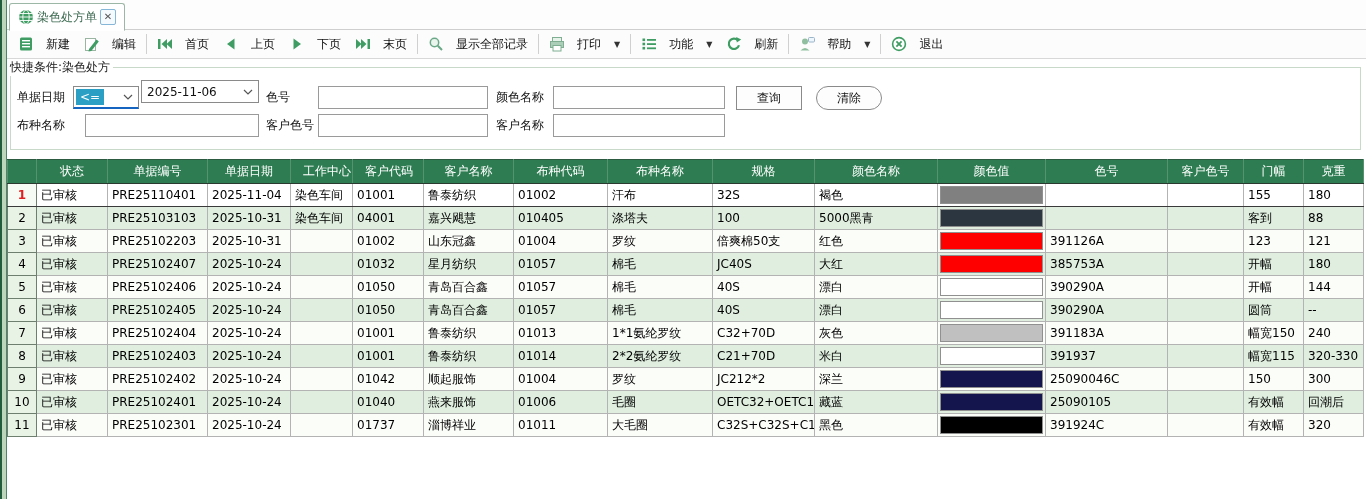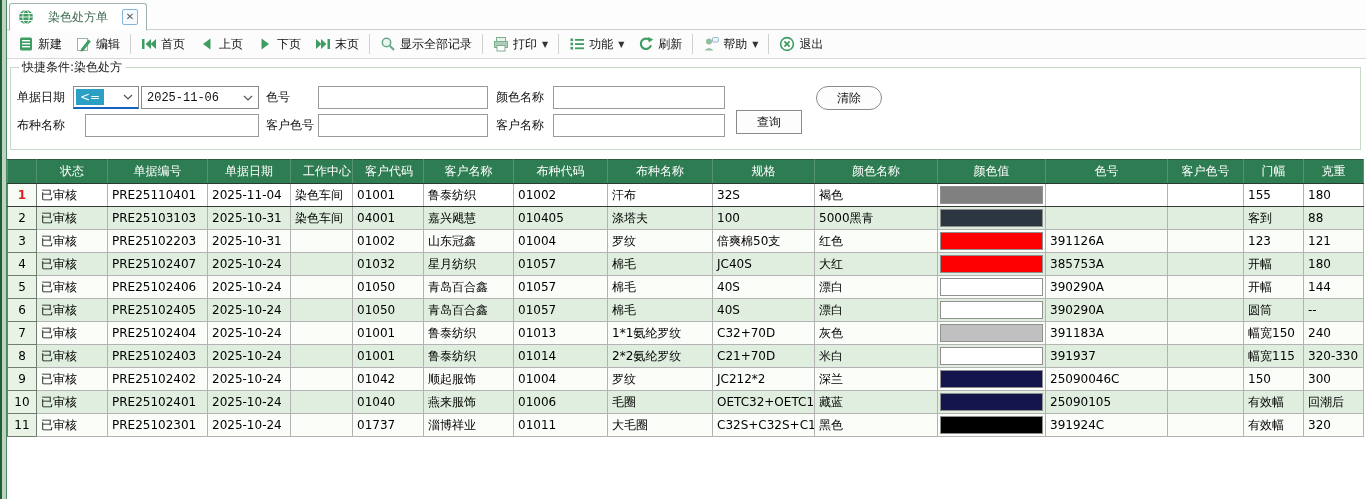--- a/index.html
+++ b/index.html
@@ -10,40 +10,40 @@
     font-size:12px; color:#111;
   }
   
   .left-strip{ position:absolute; left:0; top:0; width:7px; height:499px;
     background:#bcd6bc; border-left:2px solid #215c3d; border-right:1px solid #4f846a; }
   .main{ position:absolute; left:7px; top:0; width:1359px; height:499px; }
 
   
   .tabbar{ height:30px; background:#fdfdfd; border-bottom:1px solid #cfcfcf; position:relative; }
   .tab{ position:absolute; left:2px; top:3px; height:28px; display:flex; align-items:center;
-    gap:14px; padding:0 8px; background:#ffffff; border:1px solid #9db7a6; border-bottom:1px solid #fff;
+    gap:3px; padding:0 8px; background:#ffffff; border:1px solid #9db7a6; border-bottom:1px solid #fff;
     border-radius:3px 3px 0 0; }
   .tab-title{ color:#3c6a50; }
   .tab-close{ width:16px; height:16px; border:1px solid #86b6d8; background:#f4fafd; color:#555;
     font-size:10px; line-height:14px; text-align:center; border-radius:2px; cursor:pointer; }
 
   
   .toolbar{ height:29px; display:flex; align-items:center; padding:0 4px;
     background:#fcfcfc; border-bottom:1px solid #d8d8d8; }
-  .tb-btn{ display:flex; align-items:center; gap:4px; padding:0 7px; height:24px; cursor:pointer; }
+  .tb-btn{ display:flex; align-items:center; gap:12px; padding:0 7px; height:24px; cursor:pointer; }
   .tb-btn span{ white-space:nowrap; }
   .tb-ic{ display:flex; align-items:center; }
   .tb-sep{ width:1px; height:20px; background:#d0d0d0; margin:0 3px; }
   .tb-caret{ font-size:8px; color:#333; margin-left:1px; }
 
   
   .filter-panel{ position:relative; height:100px; background:#fff; }
   .groupbox{ position:absolute; left:3px; top:8px; right:5px; bottom:9px;
     border:1px solid #c9d9c9; }
-  .legend{ position:absolute; left:12px; top:0px; background:#fff; padding:0 3px; color:#222; }
+  .legend{ position:absolute; left:0; top:0px; background:#fff; padding:0 3px; color:#222; }
   .f-label{ position:absolute; height:23px; line-height:23px; color:#111; }
   .f-input{ position:absolute; height:23px; border:1px solid #9a9a9a; background:#fff;
     font:inherit; padding:0 4px; outline:none; }
   .combo{ position:absolute; height:23px; background:#fff; border:1px solid #8a8a8a;
     display:flex; align-items:center; cursor:pointer; }
   .combo .chev{ margin-left:auto; margin-right:5px; display:flex; }
   .combo.focused{ border-bottom:2px solid #1565c0; }
   .op-chip{ background:#2b9fc4; color:#fff; padding:1px 4px; margin-left:2px; }
   .combo-text{ padding-left:5px; }
   .f-btn{ position:absolute; height:24px; width:66px; border:1px solid #8a8a8a; background:#fdfdfd;
@@ -224,33 +224,33 @@
 
     <span class="f-label" style="left:10px; top:27px;">单据日期</span>
     <div class="combo focused" style="left:66px; top:27px; width:66px;">
       <span class="op-chip">&lt;=</span>
       <span class="chev">
         <svg width="10" height="6" viewBox="0 0 10 6">
             <polyline points="1,1 5,5 9,1" fill="none" stroke="#555" stroke-width="1.2"></polyline>
           </svg>
       </span>
     </div>
-    <div class="combo" style="left:134px; top:27px; width:118px;font-family:Liberation Mono, monospace;">
+    <div class="combo" style="left:134px; top:21px; width:118px;">
       <span class="combo-text">2025-11-06</span>
       <span class="chev">
         <svg width="10" height="6" viewBox="0 0 10 6">
             <polyline points="1,1 5,5 9,1" fill="none" stroke="#555" stroke-width="1.2"></polyline>
           </svg>
       </span>
     </div>
     <span class="f-label" style="left:259px; top:27px;">色号</span>
     <input class="f-input" style="left: 311px; top: 27px; width: 170px;" value="">
     <span class="f-label" style="left:489px; top:27px;">颜色名称</span>
     <input class="f-input" style="left: 546px; top: 27px; width: 172px;" value="">
-    <div class="f-btn" style="left:729px; top:27px;margin-top:24px;">查询</div>
+    <div class="f-btn" style="left:729px; top:27px;">查询</div>
     <div class="f-btn" style="left:809px; top:27px;border-radius:12px;">清除</div>
 
     <span class="f-label" style="left:10px; top:55px;">布种名称</span>
     <input class="f-input" style="left: 78px; top: 55px; width: 174px;" value="">
     <span class="f-label" style="left:259px; top:55px;">客户色号</span>
     <input class="f-input" style="left: 311px; top: 55px; width: 170px;" value="">
     <span class="f-label" style="left:489px; top:55px;">客户名称</span>
     <input class="f-input" style="left: 546px; top: 55px; width: 172px;" value="">
   </div>
 

